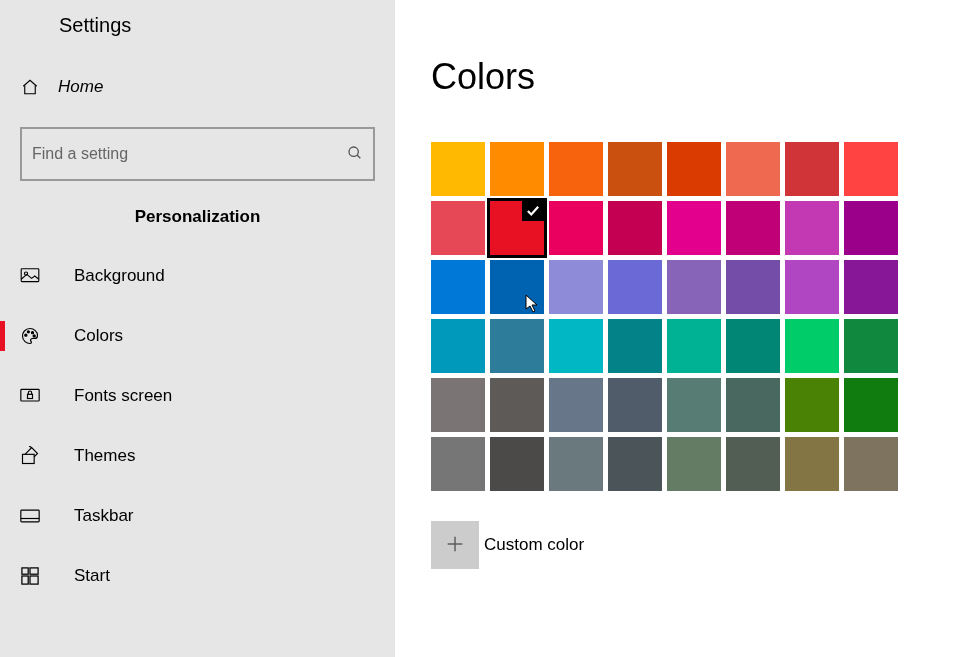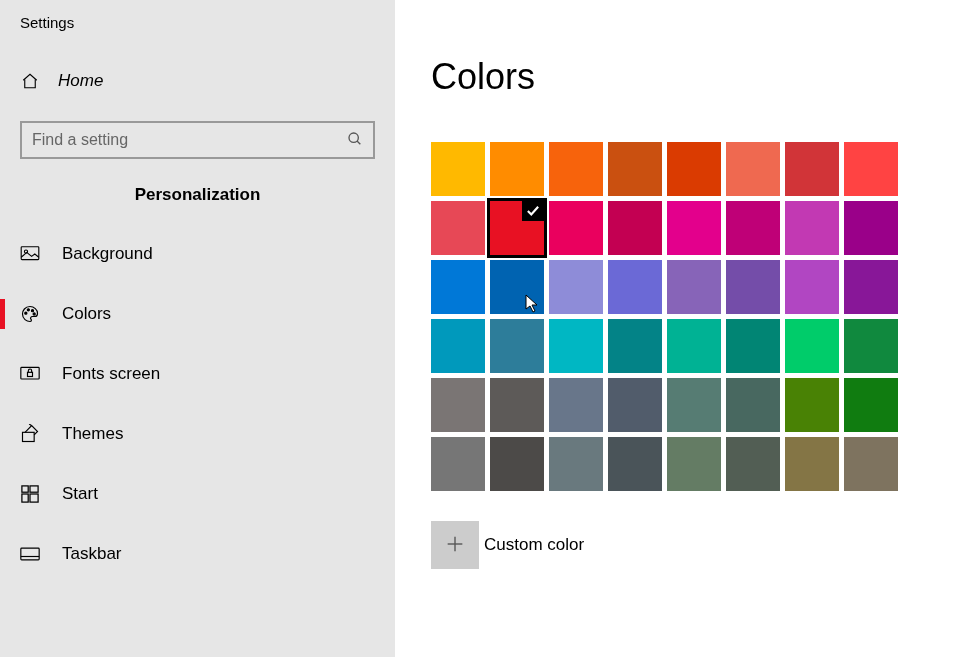--- a/index.html
+++ b/index.html
@@ -14,37 +14,38 @@
     display: flex;
   }
   .sidebar {
     width: 395px;
     background: #e6e6e6;
     padding-top: 14px;
     flex-shrink: 0;
   }
   .app-title {
     padding: 0 20px 30px 20px;
-    font-size: 15px;
+    font-size: 20px;
     font-weight: 400;
+    margin-left: 39px;
   }
   .home-row {
     display: flex;
     align-items: center;
     height: 40px;
     padding: 0 20px;
     cursor: default;
     margin-bottom: 20px;
     gap: 18px;
   }
   .home-row .label { font-size: 17px; font-style: italic; }
   .search-wrap { padding: 0 20px 26px 20px; }
   .search-box {
     border: 2px solid #999;
-    height: 38px;
+    height: 54px;
     display: flex;
     align-items: center;
     padding: 12px 10px;
     background: #e6e6e6;
   }
   .search-box input {
     flex: 1;
     border: none;
     background: transparent;
     font-size: 16px;
@@ -56,21 +57,21 @@
     padding: 0 20px 26px 20px;
     font-size: 17px;
     font-weight: 600;
     text-align: center;
   }
   .nav-item {
     display: flex;
     align-items: center;
     height: 46px;
     padding: 0 20px;
-    gap: 22px;
+    gap: 34px;
     cursor: default;
     margin-bottom: 14px;
     position: relative;
   }
   .nav-item.active::before {
     content: "";
     position: absolute;
     left: 0; top: 8px; bottom: 8px;
     width: 5px;
     background: #e81123;
@@ -211,37 +212,37 @@
           <svg width="20" height="20" viewBox="0 0 24 24" fill="none" stroke="#000" stroke-width="1.4">
             <rect x="3" y="10" width="14" height="11"></rect>
             <path d="M6 10 L14 2 L21 9 L17 13"></path>
             <path d="M14 2 L11 0"></path>
           </svg>
         </span>
         <span class="label">Themes</span>
       </div>
       <div class="nav-item">
         <span class="nav-icon">
+          <svg width="20" height="14" viewBox="0 0 24 16" fill="none" stroke="#000" stroke-width="1.4">
+            <rect x="1" y="1" width="22" height="14" rx="1"></rect>
+            <line x1="1" y1="11" x2="23" y2="11"></line>
+          </svg>
+        </span>
+        <span class="label">Taskbar</span>
+      </div>
+      <div class="nav-item">
+        <span class="nav-icon">
           <svg width="18" height="18" viewBox="0 0 20 20" fill="none" stroke="#000" stroke-width="1.4">
             <rect x="1" y="1" width="7" height="7"></rect>
             <rect x="10" y="1" width="9" height="7"></rect>
             <rect x="1" y="10" width="7" height="9"></rect>
             <rect x="10" y="10" width="9" height="9"></rect>
           </svg>
         </span>
         <span class="label">Start</span>
-      </div>
-      <div class="nav-item">
-        <span class="nav-icon">
-          <svg width="20" height="14" viewBox="0 0 24 16" fill="none" stroke="#000" stroke-width="1.4">
-            <rect x="1" y="1" width="22" height="14" rx="1"></rect>
-            <line x1="1" y1="11" x2="23" y2="11"></line>
-          </svg>
-        </span>
-        <span class="label">Taskbar</span>
       </div>
     </div>
 </div>
 
 <div class="main">
   <div class="page-title">Colors</div>
 
   <div class="swatch-grid" id="swatch-grid">
       <div class="swatch" style="background: rgb(255, 185, 0);"></div>
       <div class="swatch" style="background: rgb(255, 140, 0);"></div>

